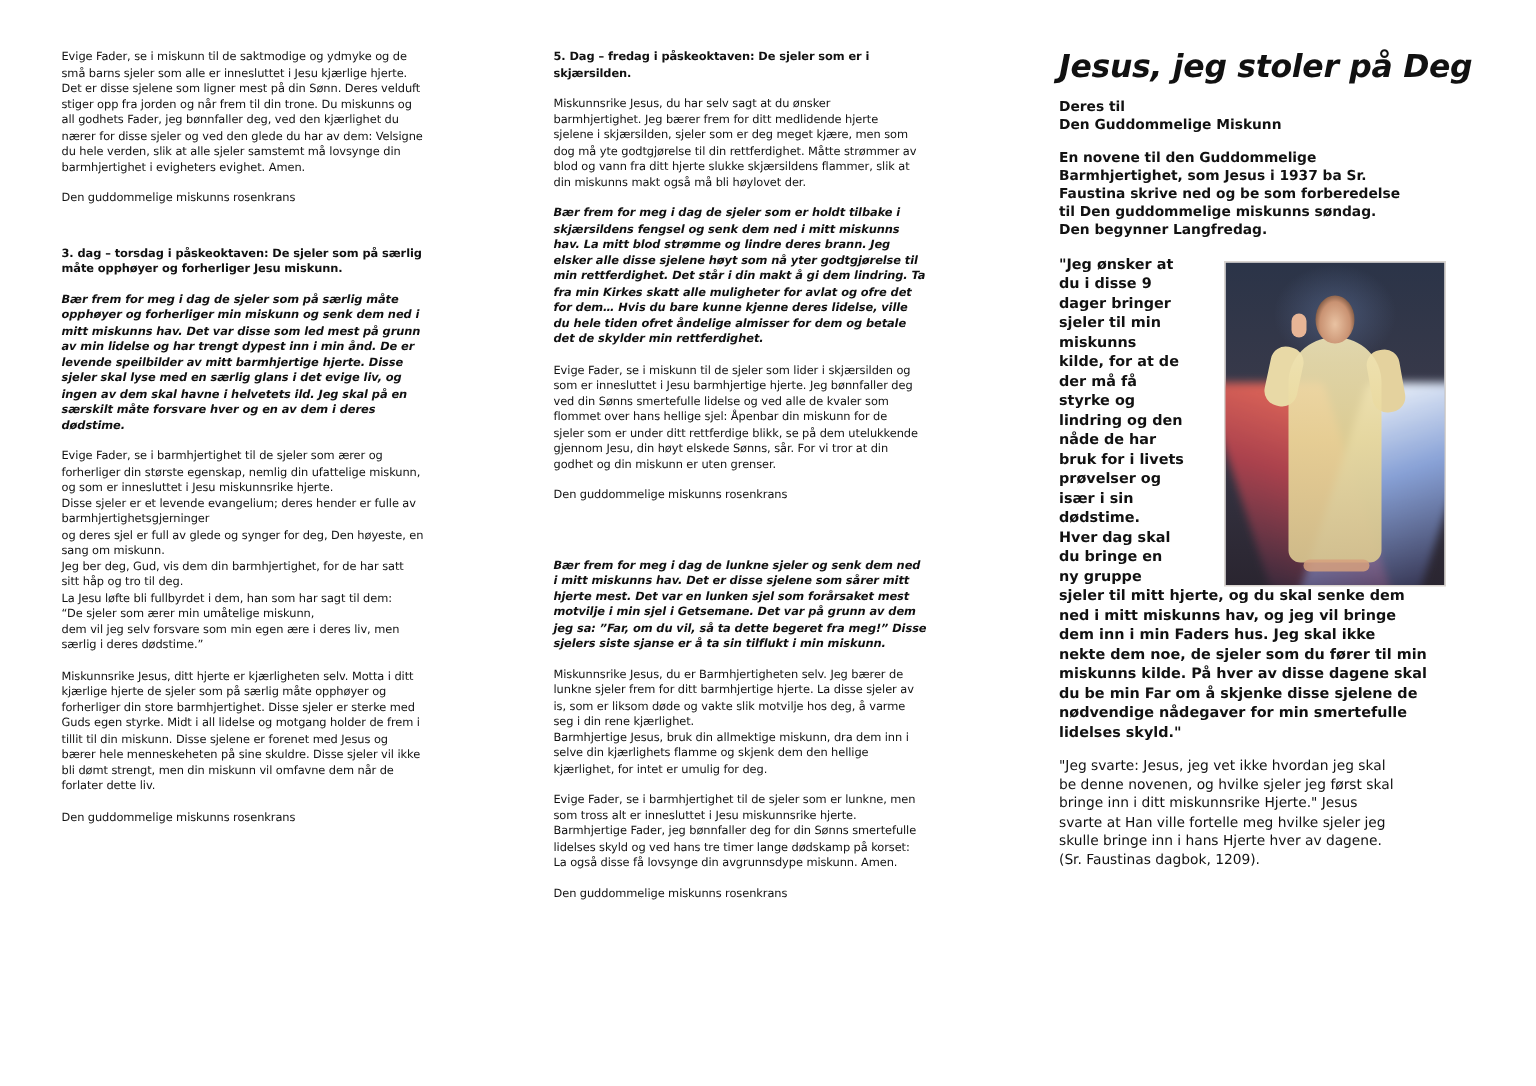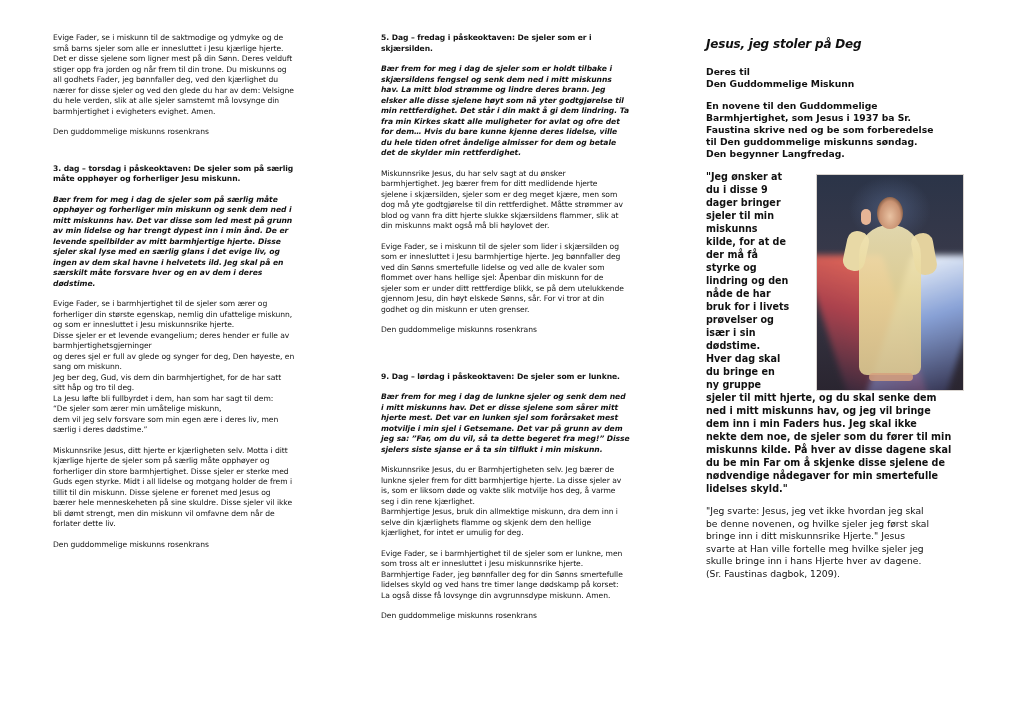--- a/index.html
+++ b/index.html
@@ -19,33 +19,33 @@
       position: absolute;
       top: 33px;
     }
     #col1 { left: 41px; width: 300px; }
     #col2 { left: 369px; width: 300px; }
     #col3 { left: 706px; width: 300px; }
 
     .p {
       font-size: 7.6px;
       line-height: 10.5px;
-      margin: 0 0 10px 12px;
+      margin: 0 0 10px 0;
       white-space: pre-line;
       letter-spacing: -0.05px;
     }
     .p.bold { font-weight: bold; }
     .p.bi { font-weight: bold; font-style: italic; }
     .p.it { }
     .gap-lg { margin-bottom: 26px; }
     .gap-xl { margin-bottom: 36px; }
 
     
     .title {
-      font-size: 12px;
+      font-size: 21px;
       font-weight: bold;
       font-style: italic;
       line-height: 22px;
       margin: 0 0 11px 0;
       letter-spacing: -0.2px;
     }
     .subtitle {
       font-size: 9.2px;
       font-weight: bold;
       line-height: 12px;
@@ -179,47 +179,46 @@
 bli dømt strengt, men din miskunn vil omfavne dem når de
 forlater dette liv.</p>
     <p class="p it">Den guddommelige miskunns rosenkrans</p>
   </section>
 </div>
 
 <div id="col2" class="col">
   <section>
     <p class="p bold">5. Dag – fredag i påskeoktaven: De sjeler som er i
 skjærsilden.</p>
+    <p class="p">Miskunnsrike Jesus, du har selv sagt at du ønsker
+barmhjertighet. Jeg bærer frem for ditt medlidende hjerte
+sjelene i skjærsilden, sjeler som er deg meget kjære, men som
+dog må yte godtgjørelse til din rettferdighet. Måtte strømmer av
+blod og vann fra ditt hjerte slukke skjærsildens flammer, slik at
+din miskunns makt også må bli høylovet der.</p>
     <p class="p bi">Bær frem for meg i dag de sjeler som er holdt tilbake i
 skjærsildens fengsel og senk dem ned i mitt miskunns
 hav. La mitt blod strømme og lindre deres brann. Jeg
 elsker alle disse sjelene høyt som nå yter godtgjørelse til
 min rettferdighet. Det står i din makt å gi dem lindring. Ta
 fra min Kirkes skatt alle muligheter for avlat og ofre det
 for dem… Hvis du bare kunne kjenne deres lidelse, ville
 du hele tiden ofret åndelige almisser for dem og betale
 det de skylder min rettferdighet.</p>
-    <p class="p">Miskunnsrike Jesus, du har selv sagt at du ønsker
-barmhjertighet. Jeg bærer frem for ditt medlidende hjerte
-sjelene i skjærsilden, sjeler som er deg meget kjære, men som
-dog må yte godtgjørelse til din rettferdighet. Måtte strømmer av
-blod og vann fra ditt hjerte slukke skjærsildens flammer, slik at
-din miskunns makt også må bli høylovet der.</p>
     <p class="p">Evige Fader, se i miskunn til de sjeler som lider i skjærsilden og
 som er innesluttet i Jesu barmhjertige hjerte. Jeg bønnfaller deg
 ved din Sønns smertefulle lidelse og ved alle de kvaler som
 flommet over hans hellige sjel: Åpenbar din miskunn for de
 sjeler som er under ditt rettferdige blikk, se på dem utelukkende
 gjennom Jesu, din høyt elskede Sønns, sår. For vi tror at din
 godhet og din miskunn er uten grenser.</p>
     <p class="p it gap-xl">Den guddommelige miskunns rosenkrans</p>
   </section>
 
   <section>
-    <p class="p bold">9. Dag – lørdag i påskeoktaven: De sjeler som er lunkne.</p>
     <p class="p bi">Bær frem for meg i dag de lunkne sjeler og senk dem ned
 i mitt miskunns hav. Det er disse sjelene som sårer mitt
 hjerte mest. Det var en lunken sjel som forårsaket mest
 motvilje i min sjel i Getsemane. Det var på grunn av dem
 jeg sa: ”Far, om du vil, så ta dette begeret fra meg!” Disse
 sjelers siste sjanse er å ta sin tilflukt i min miskunn.</p>
     <p class="p">Miskunnsrike Jesus, du er Barmhjertigheten selv. Jeg bærer de
 lunkne sjeler frem for ditt barmhjertige hjerte. La disse sjeler av
 is, som er liksom døde og vakte slik motvilje hos deg, å varme
 seg i din rene kjærlighet.

